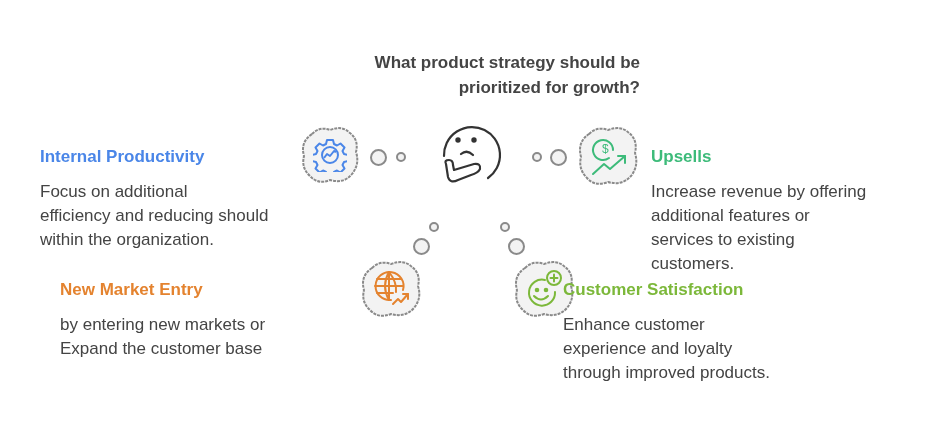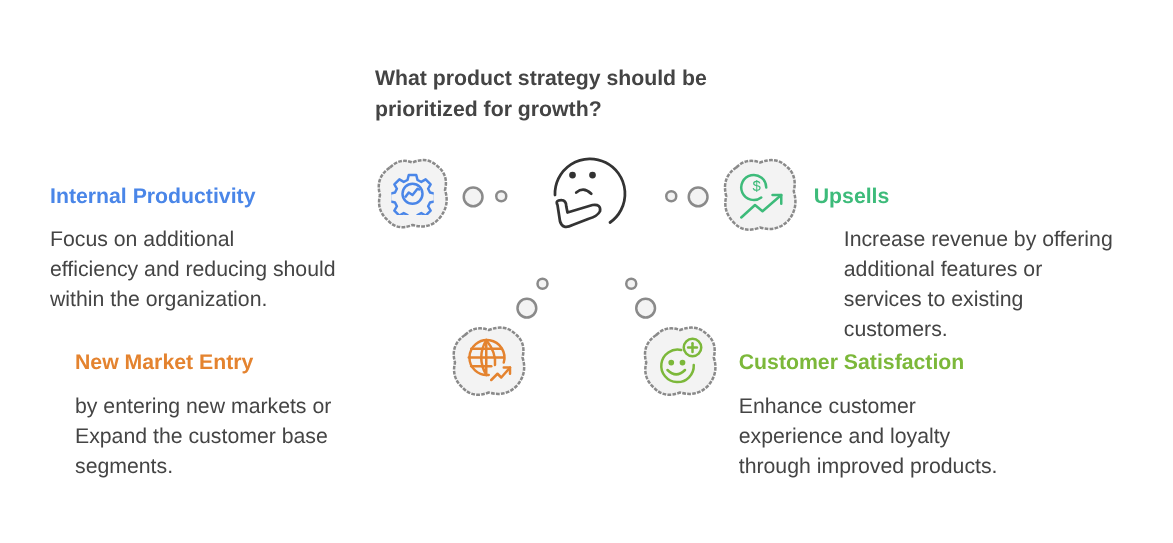--- a/index.html
+++ b/index.html
@@ -1,18 +1,18 @@
 <!DOCTYPE html>
 <html><head>
   <meta charset="utf-8">
   <style>
     html, body { margin:0; padding:0; background:#ffffff; }
     body { width:938px; height:434px; position:relative; overflow:hidden; font-family:"Liberation Sans", sans-serif; }
     .abs { position:absolute; }
-    .question { left:300px; top:50px; width:340px; text-align:left; font-weight:bold; font-size:17px; line-height:25px; color:#444444; }
+    .question { left:300px; top:50px; width:340px; text-align:right; font-weight:bold; font-size:17px; line-height:25px; color:#444444; }
     .title { font-weight:bold; font-size:17px; line-height:22px; }
     .desc { font-size:17px; line-height:24px; color:#444444; }
     .right-align { text-align:left; }
     .cloud { position:absolute; }
     .bubble { position:absolute; border:2px solid #8a8a8a; border-radius:50%; background:#f3f3f3; box-sizing:border-box; }
   </style>
 </head>
 <body>
 
 <div class="abs question">
@@ -101,37 +101,36 @@
   <div class="title" style="color:#4a86e8;">Internal Productivity</div>
   <div class="desc" style="margin-top:12px;">
     <div>Focus on additional</div>
     <div>efficiency and reducing should</div>
     <div>within the organization.</div>
   </div>
 </div>
 
 <div class="abs" style="left:651px;top:146px;width:270px;">
   <div class="title" style="color:#3dbb7a;">Upsells</div>
-  <div class="desc" style="margin-top:12px;margin-left:24px;">
+  <div class="desc" style="margin-top:12px;">
     <div>Increase revenue by offering</div>
     <div>additional features or</div>
     <div>services to existing</div>
     <div>customers.</div>
   </div>
 </div>
 
 <div class="abs right-align" style="left:60px;top:279px;width:287px;">
   <div class="title" style="color:#e4832f;">New Market Entry</div>
   <div class="desc" style="margin-top:12px;">
     <div>by entering new markets or</div>
     <div>Expand the customer base</div>
-    <div>segments.</div>
   </div>
 </div>
 
-<div class="abs" style="left:591px;top:279px;width:300px;">
+<div class="abs" style="left:563px;top:279px;width:300px;">
   <div class="title" style="color:#7cb83a;">Customer Satisfaction</div>
   <div class="desc" style="margin-top:12px;">
     <div>Enhance customer</div>
     <div>experience and loyalty</div>
     <div>through improved products.</div>
   </div>
 </div>
 
 </body></html>

